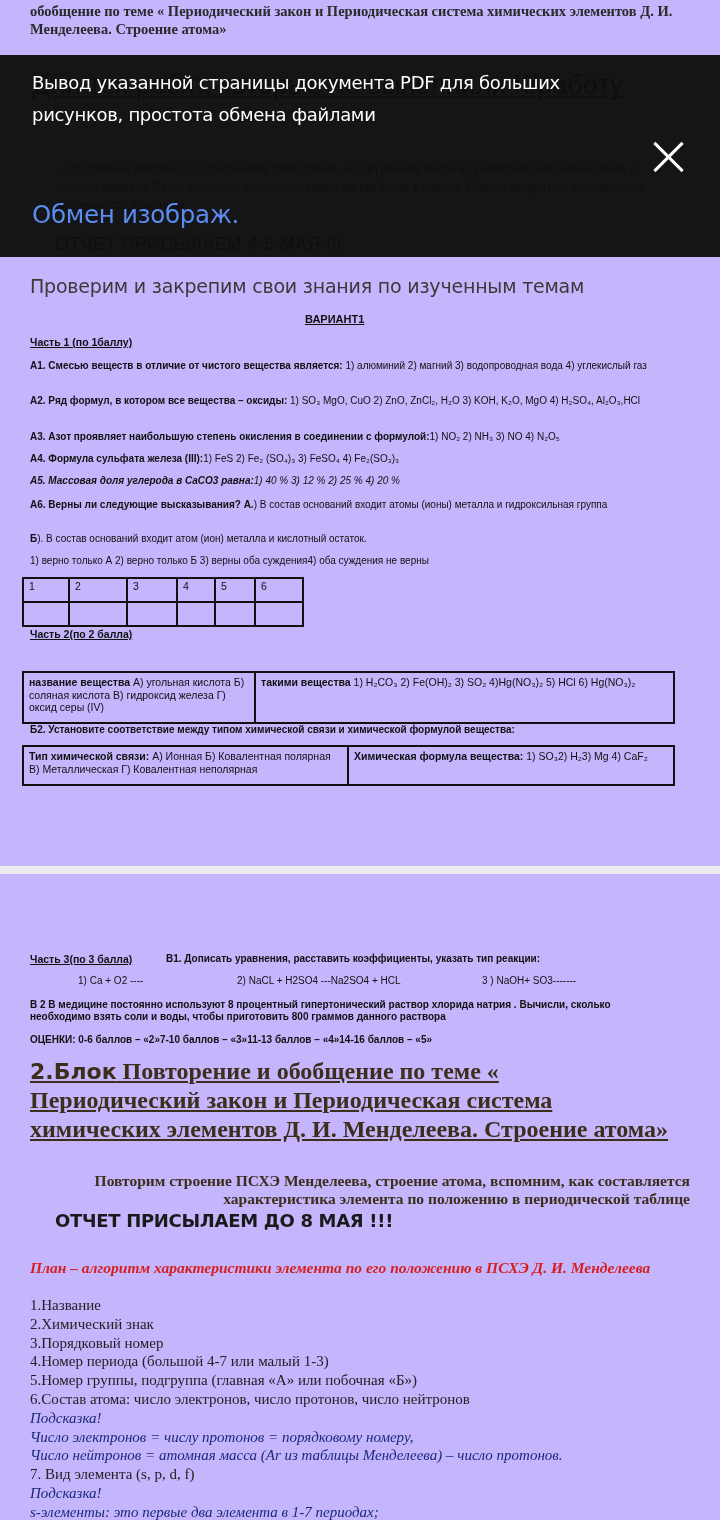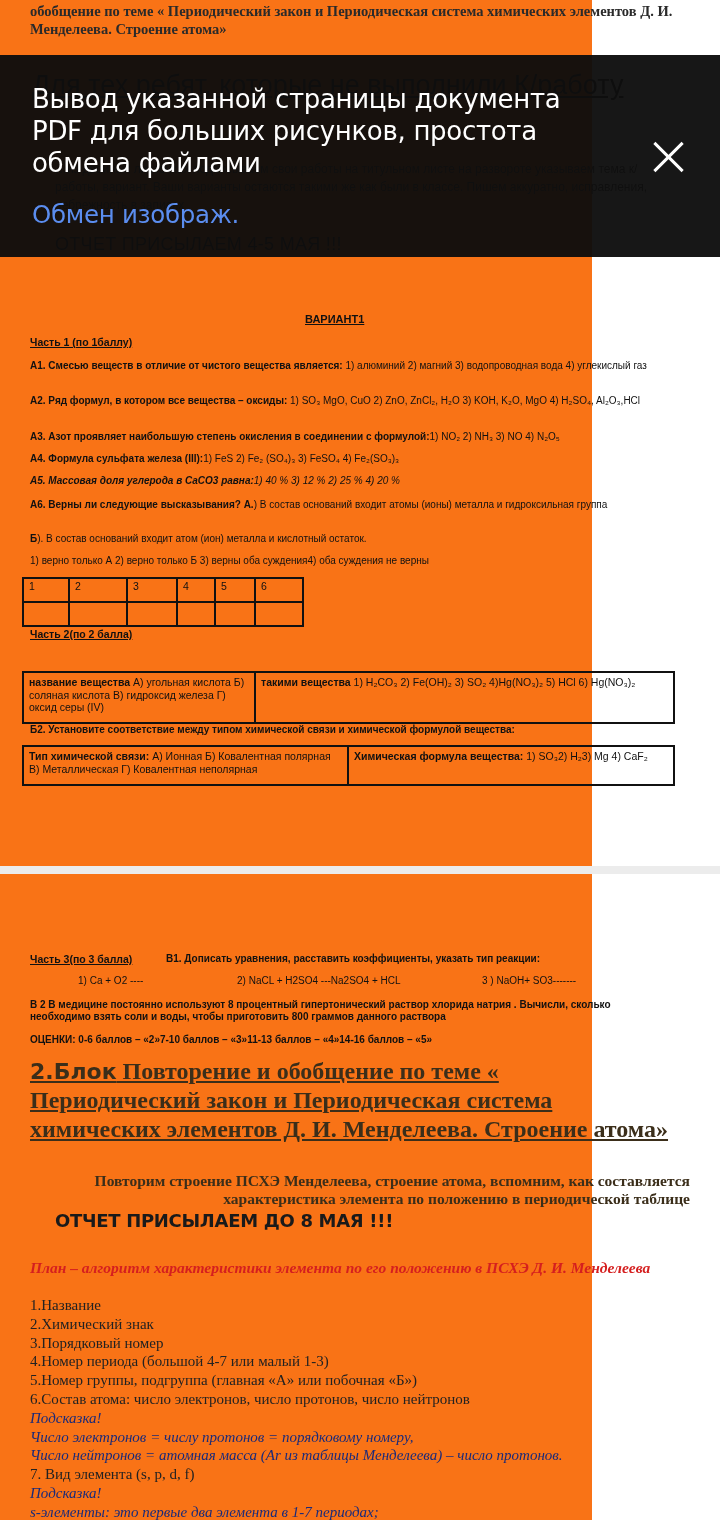--- a/index.html
+++ b/index.html
@@ -1,36 +1,36 @@
 <!DOCTYPE html>
 <html><head>
   <meta charset="utf-8">
   <style>
     * { box-sizing: border-box; margin: 0; padding: 0; }
     html, body { width: 720px; height: 1520px; overflow: hidden; background: #ffffff; }
     body { position: relative; font-family: "Liberation Sans", sans-serif; color: #111; }
 
-    .page { position: absolute; left: 0; width: 592px; background: #f97316; }
+    .page { position: absolute; left: 0; width: 720px; background: #c4b5fd; }
     .page1 { top: 0; height: 866px; }
     .page-gap { position: absolute; left: 0; top: 866px; width: 720px; height: 8px; background: #ececec; }
     .page2 { top: 874px; height: 646px; }
 
     .abs { position: absolute; }
 
     
     .hdr { left: 30px; top: 2px; width: 660px; font-family: "Liberation Serif", serif; font-weight: bold; font-size: 14.5px; line-height: 18px; color: #2a2a2a; }
 
     
     .bg-title { left: 32px; top: 70px; font-family: "Liberation Sans", sans-serif; font-size: 27px; text-decoration: underline; color: #222; white-space: nowrap; }
     .bg-para { left: 55px; top: 160px; width: 610px; font-size: 12px; line-height: 18px; color: #333; }
     .bg-report { left: 55px; top: 234px; font-size: 18px; color: #222; letter-spacing: 0.3px; }
 
     
     .overlay { left: 0; top: 55px; width: 720px; height: 202px; background: rgba(14,14,14,0.96); }
-    .overlay-msg { position: absolute; left: 32px; top: 28px; width: 560px; color: #fff; font-family: "DejaVu Sans", sans-serif; font-size: 26px; line-height: 32px; letter-spacing: -0.3px; }
+    .overlay-msg { position: absolute; left: 32px; top: 12px; width: 560px; color: #fff; font-family: "DejaVu Sans", sans-serif; font-size: 18px; line-height: 32px; letter-spacing: -0.3px; }
     .overlay-link { position: absolute; left: 32px; top: 144px; color: #5b8def; font-family: "DejaVu Sans", sans-serif; font-size: 24.5px; line-height: 32px; cursor: pointer; letter-spacing: -0.3px; }
     .close-btn { position: absolute; left: 648px; top: 82px; width: 40px; height: 40px; cursor: pointer; }
     .close-btn::before, .close-btn::after { content: ""; position: absolute; left: 19px; top: 0; width: 3px; height: 40px; background: #fff; }
     .close-btn::before { transform: rotate(45deg); }
     .close-btn::after { transform: rotate(-45deg); }
 
     .subtitle { left: 30px; top: 275px; font-family: "DejaVu Sans", sans-serif; font-size: 19px; color: #3a3a3a; white-space: nowrap; letter-spacing: -0.2px; }
     .variant { left: 305px; top: 313px; font-size: 11px; font-weight: bold; text-decoration: underline; }
     .part-label { font-size: 10.5px; font-weight: bold; text-decoration: underline; }
 
@@ -55,20 +55,21 @@
 </head>
 <body>
 
 <div class="page page1">
   <div class="abs hdr">обобщение по теме « Периодический закон и Периодическая система химических элементов Д. И. Менделеева. Строение атома»</div>
 
   <div class="abs bg-title">Для тех ребят, которые не выполнили К/работу</div>
   <div class="abs bg-para">…из двойных листочках подписываем свои работы на титульном листе на развороте указываем тема к/работы, вариант. Ваши варианты остаются такими же как были в классе. Пишем аккуратно, исправления, небрежность в записях</div>
   <div class="abs bg-report">ОТЧЕТ ПРИСЫЛАЕМ    4-5 МАЯ  !!!</div>
 
+  <div class="abs subtitle">Проверим  и закрепим свои знания по изученным темам</div>
   <div class="abs variant">ВАРИАНТ1</div>
 
   <div class="abs part-label" style="left:30px; top:336px;">Часть 1 (по 1баллу)</div>
 
   <div class="abs q" style="top:360px;">
     <b>А1. Смесью веществ в отличие от чистого вещества является:</b><span> 1) алюминий     2) магний     3) водопроводная вода  4) углекислый газ</span>
   </div>
   <div class="abs q" style="top:395px; width:630px;">
     <b>А2.  Ряд формул, в котором все вещества – оксиды:</b><span>   1) SO₃ MgO,  CuO     2) ZnO,  ZnCl₂, H₂O     3) KOH, K₂O,  MgO   4) H₂SO₄, Al₂O₃,HCl</span>
   </div>

